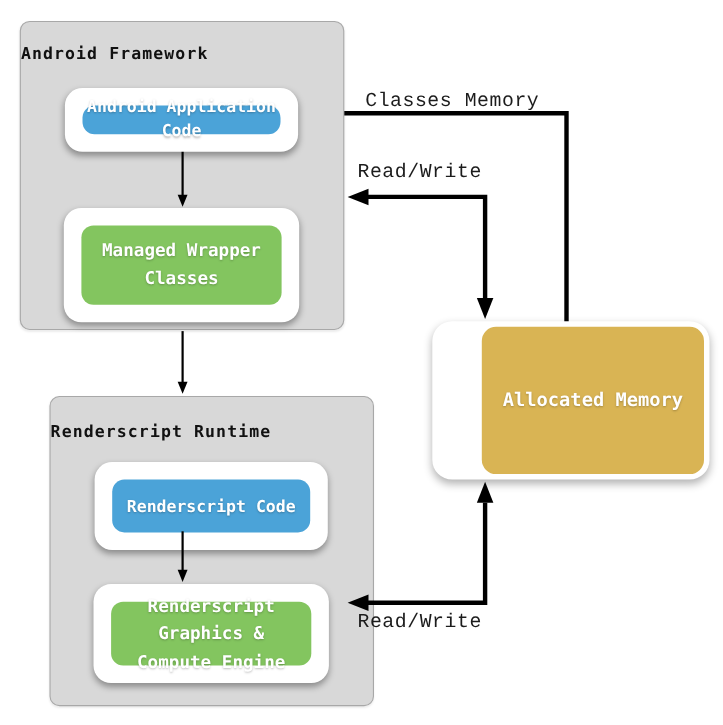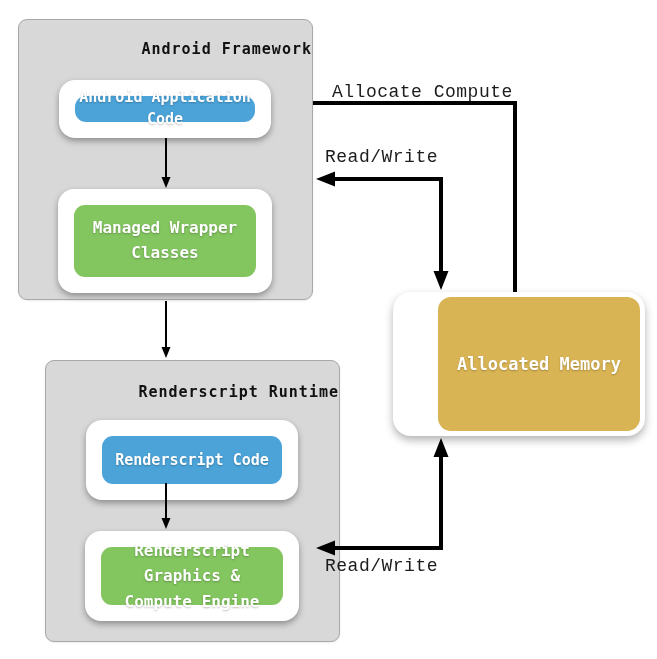--- a/index.html
+++ b/index.html
@@ -23,21 +23,21 @@
     border: 1px solid var(--container-border, #a8a8a8);
     border-radius: 9px;
     box-shadow: 0 1px 2px rgba(0,0,0,0.08);
     box-sizing: border-box;
   }
   .group.framework { left: 18px; top: 19px;  height: 281px; }
   .group.runtime   { left: 18px; top: 360px; height: 282px; margin-left: 27px; }
   .group-title {
     position: absolute;
     left: 0; right: 0;
-    text-align: right;
+    text-align: left;
     font-weight: bold;
     font-size: 15px;
     letter-spacing: 1px;
     color: var(--title-text, #111111);
     white-space: nowrap;
   }
   .group.framework .group-title { top: 20px; }
   .group.runtime   .group-title { top: 22px; }
 
   
@@ -132,21 +132,21 @@
       <div class="node-inner">Renderscript
 Graphics &amp;
 Compute Engine</div>
     </div>
   </div>
 
   <div class="node gold memory">
     <div class="node-inner">Allocated Memory</div>
   </div>
 
-  <div class="edge-label allocate">Allocate Compute</div>
+  <div class="edge-label allocate">Classes Memory</div>
   <div class="edge-label rw-top">Read/Write</div>
   <div class="edge-label rw-bot">Read/Write</div>
 
   <svg class="overlay" viewBox="0 0 657 659">
 
     <g>
       <path class="thin" d="M166,138 L166,180"></path>
       <polygon class="head" points="166,188 161.5,177 170.5,177"></polygon>
     </g>
 

